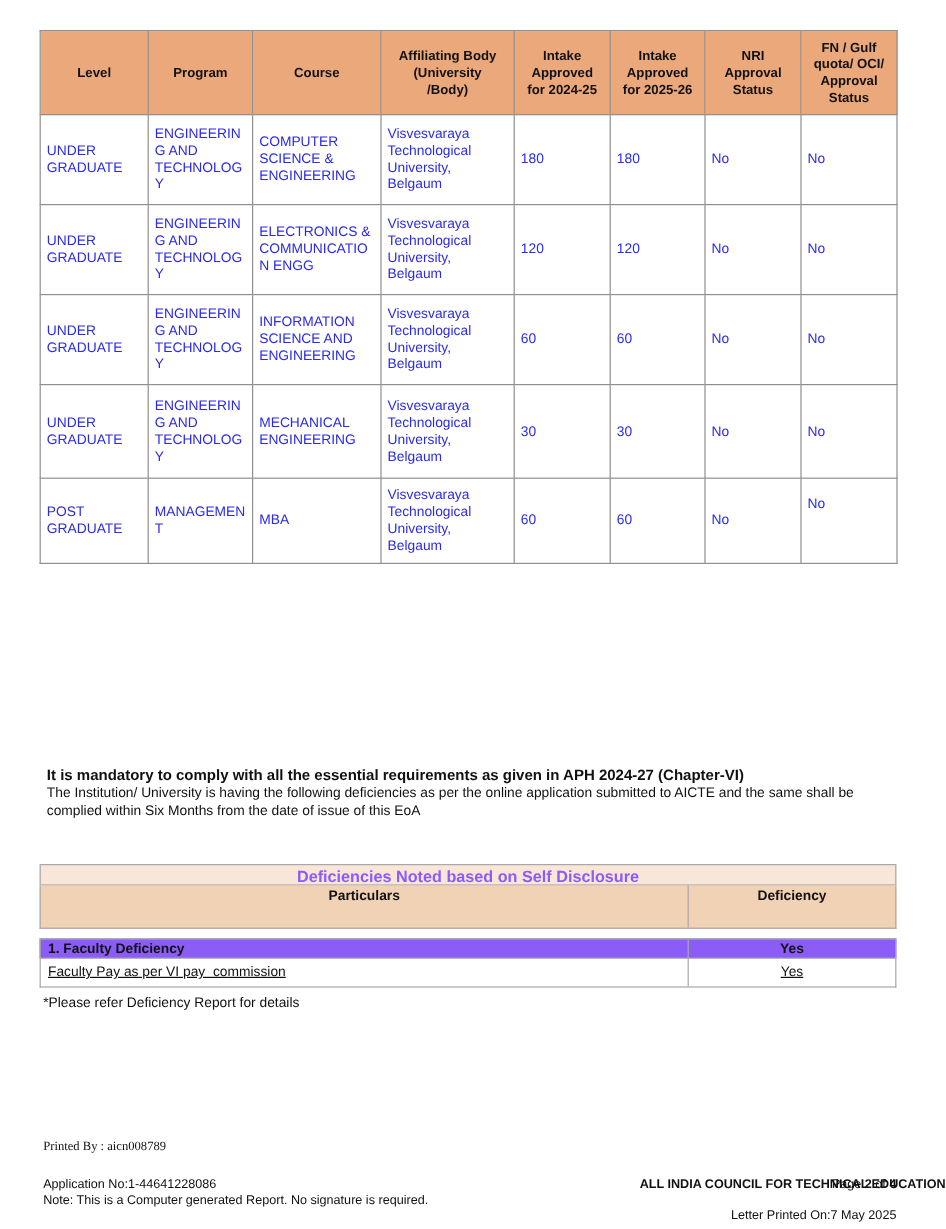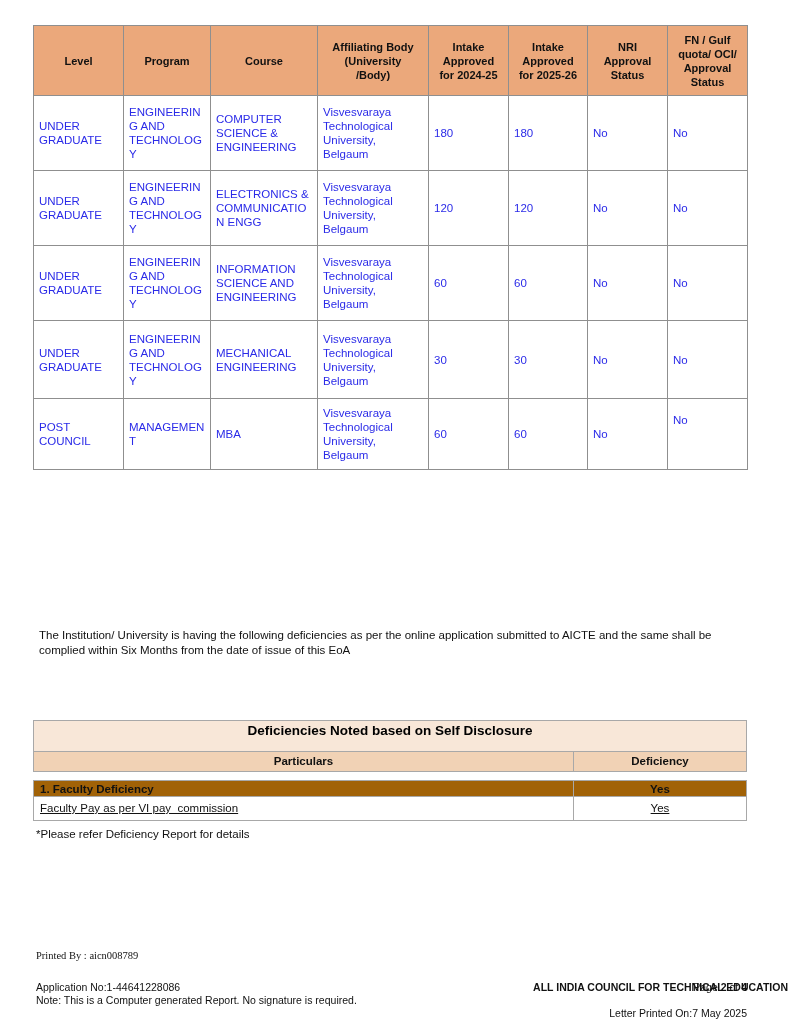--- a/index.html
+++ b/index.html
@@ -31,37 +31,37 @@
   td.vtop { vertical-align:top; padding-top:14px; }
 
   
   .notes-block { position:absolute; left:39px; top:628px; width:712px; }
   .note-para { font-size:11.5px; line-height:15px; color:#111; }
   .note-heading { font-size:12.5px; line-height:15px; font-weight:bold; color:#111; margin-top:11px; }
 
   
   .def-section { position:absolute; left:33px; top:720px; width:714px; }
   .def-title {
-    background:#F8E7D8; border:1px solid #a8a8a8; height:32px; line-height:20px;
-    text-align:center; font-weight:bold; font-size:13.5px; color:#000000;
+    background:#F8E7D8; border:1px solid #a8a8a8; height:18px; line-height:20px;
+    text-align:center; font-weight:bold; font-size:13.5px; color:#8b5cf6;
   }
   .def-header {
     display:flex; background:#F1D2B5; border:1px solid #a8a8a8; border-top:none;
-    height:20px; line-height:18px; font-weight:bold; font-size:11.5px; color:#111;
+    height:36px; line-height:18px; font-weight:bold; font-size:11.5px; color:#111;
     margin-bottom:8px;
   }
   .def-header .hc-part { width:540px; text-align:center; border-right:1px solid #a8a8a8; }
   .def-header .hc-def  { flex:1; text-align:center; }
   .def-row {
     display:flex; border:1px solid #a8a8a8; font-size:11.5px; color:#111;
     margin-top:2px;
   }
   .def-row .c-part { width:540px; padding:0 0 0 6px; border-right:1px solid #a8a8a8; white-space:pre-wrap; }
   .def-row .c-def  { flex:1; text-align:center; }
-  .def-row.blue  { background:#a16207; font-weight:bold; height:17px; line-height:16px; }
+  .def-row.blue  { background:#8b5cf6; font-weight:bold; height:17px; line-height:16px; }
   .def-row.blue.full .c-part { width:100%; border-right:none; }
   .def-row.white { background:#ffffff; height:24px; line-height:23px; margin-top:0; border-top:none;text-decoration:underline; }
   .def-note { margin-top:7px; font-size:11.5px; color:#111; padding-left:3px; }
 
   
   .footer-line { position:absolute; font-size:10.5px; line-height:13px; color:#111; }
   .f-app     { left:36px;  top:981px; }
   .f-council { left:0; right:0; top:981px; text-align:right; font-weight:bold; }
   .f-page    { right:41px; top:981px; }
   .f-note    { left:36px;  top:994px;text-align:center; }
@@ -141,33 +141,34 @@
       <td>UNDER GRADUATE</td>
       <td>ENGINEERING AND TECHNOLOGY</td>
       <td>MECHANICAL ENGINEERING</td>
       <td>Visvesvaraya Technological University, Belgaum</td>
       <td>30</td>
       <td>30</td>
       <td>No</td>
       <td>No</td>
     </tr>
     <tr class="r5">
-      <td>POST COUNCIL</td>
+      <td>POST GRADUATE</td>
       <td>MANAGEMENT</td>
       <td>MBA</td>
       <td>Visvesvaraya Technological University, Belgaum</td>
       <td>60</td>
       <td>60</td>
       <td>No</td>
       <td class="vtop">No</td>
     </tr>
   </tbody>
 </table>
 
 <div class="notes-block">
+  <p class="note-heading">It is mandatory to comply with all the essential requirements as given in APH 2024-27 (Chapter-VI)</p>
   <p class="note-para">The Institution/ University is having the following deficiencies as per the online application submitted to AICTE and the same shall be complied within Six Months from the date of issue of this EoA</p>
 </div>
 
 <div class="def-section">
   <div class="def-title">Deficiencies Noted based on Self Disclosure</div>
   <div class="def-header">
     <div class="hc-part">Particulars</div>
     <div class="hc-def">Deficiency</div>
   </div>
   <div class="def-row blue">

